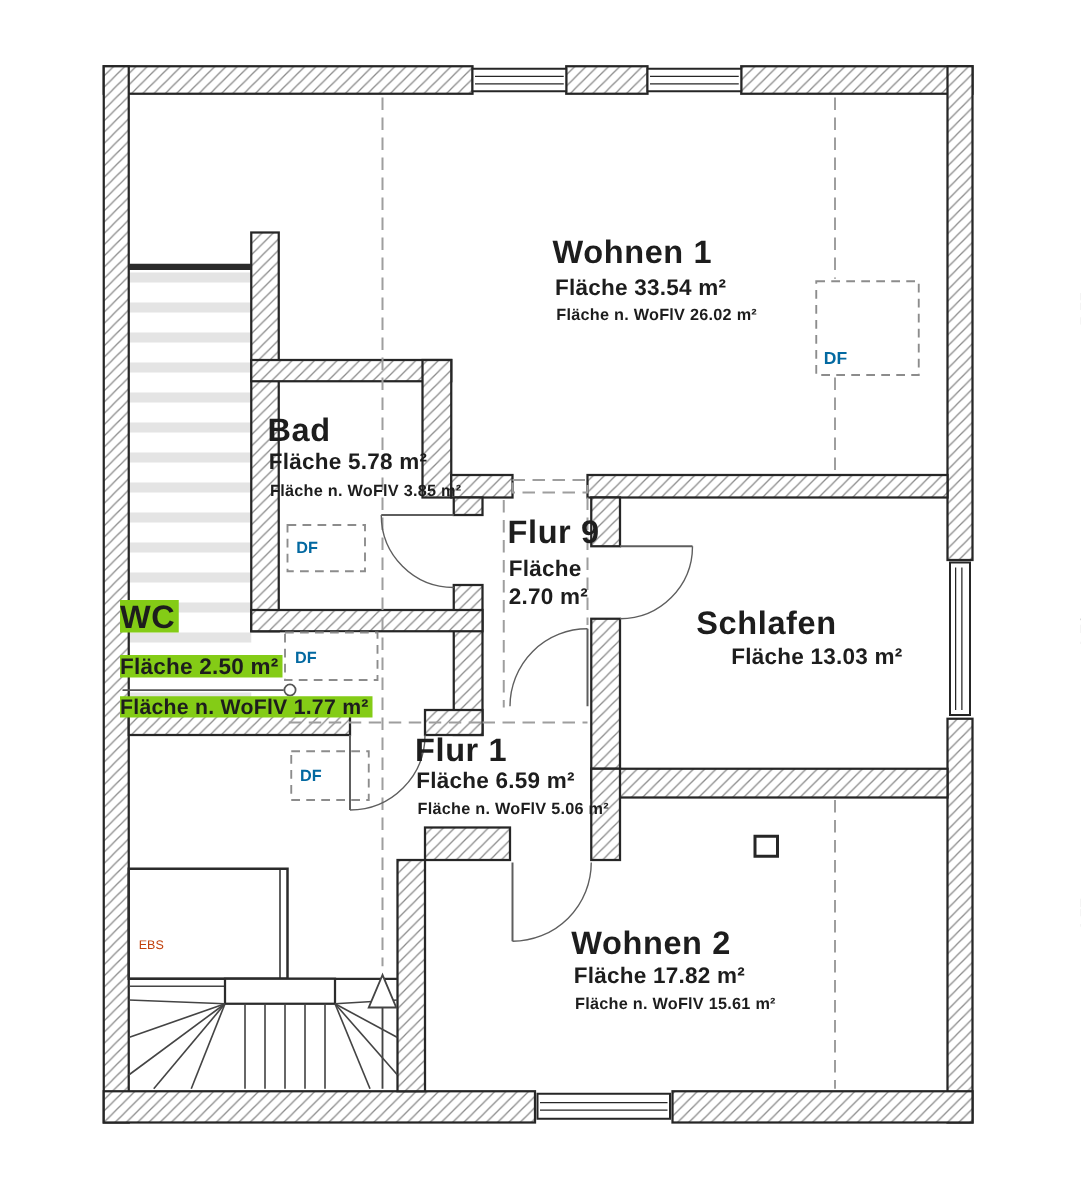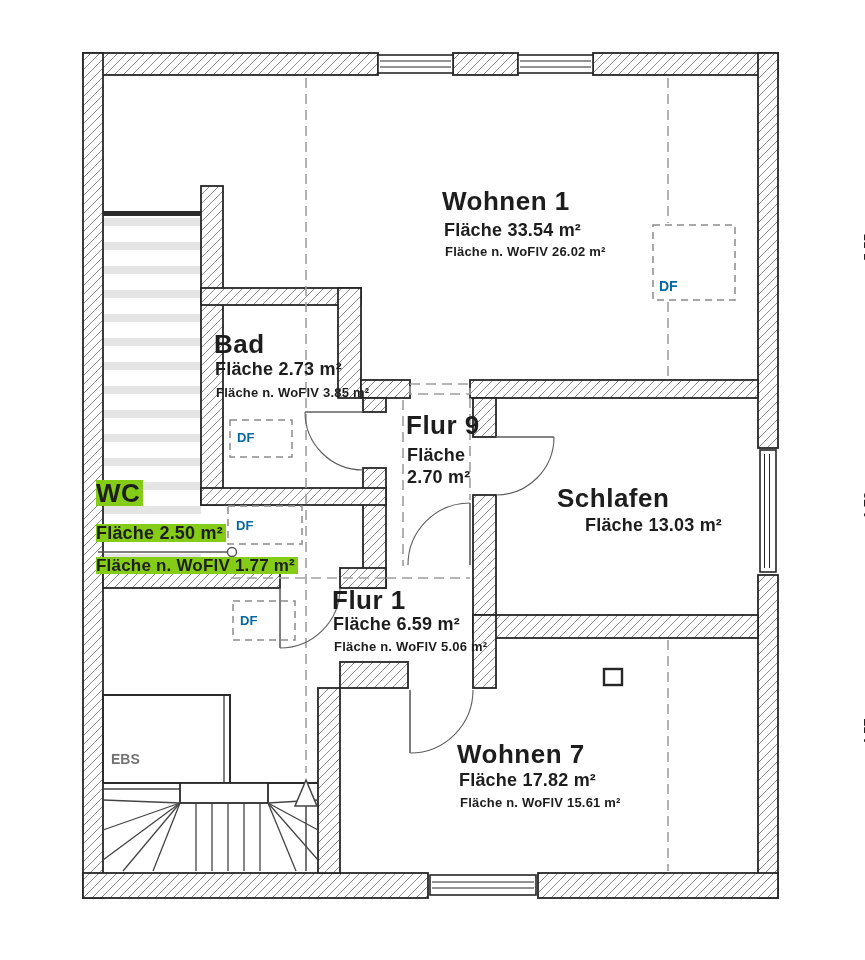--- a/index.html
+++ b/index.html
@@ -7,21 +7,21 @@
          font-family:"Liberation Sans",sans-serif;margin-left:18px;}
   .sheet svg{position:absolute;left:0;top:0;}
   .label{position:absolute;color:#1d1d1d;white-space:nowrap;line-height:1;}
   .rname{font-size:26px;font-weight:700;letter-spacing:0.5px;}
   .rarea{font-size:18px;font-weight:700;letter-spacing:0.2px;}
   .rwoflv{font-size:13px;font-weight:700;letter-spacing:0.2px;}
   .wcbg{background:#84cc16;padding:0 3px 0 0;}
   .wc-woflv{font-size:17px;}
   .df{font-size:13px;font-weight:700;color:#0369a1;}
   .df-big{font-size:14px;}
-  .ebs{font-size:14px;font-weight:700;color:#737373;}
+  .ebs{font-size:10px;font-weight:400;color:#c2410c;}
   .dim{position:absolute;width:60px;height:16px;text-align:center;font-size:14px;
        font-weight:700;color:#222;transform:rotate(-90deg);transform-origin:center;}
 </style>
 </head>
 <body>
 
 <div class="sheet">
 
 <svg width="865" height="960" viewBox="0 0 865 960">
   <defs>
@@ -170,39 +170,39 @@
   </g>
 
   <rect x="586" y="669" width="18" height="16" fill="#ffffff" stroke="#262626" stroke-width="2.4"></rect>
 </svg>
 
 <div class="label rname" style="left:424px;top:188px">Wohnen 1</div>
 <div class="label rarea" style="left:426px;top:221px">Fläche 33.54 m²</div>
 <div class="label rwoflv" style="left:427px;top:245px">Fläche n. WoFlV 26.02 m²</div>
 
 <div class="label rname" style="left:196px;top:331px">Bad</div>
-<div class="label rarea" style="left:197px;top:360px">Fläche 2.73 m²</div>
+<div class="label rarea" style="left:197px;top:360px">Fläche 5.78 m²</div>
 <div class="label rwoflv" style="left:198px;top:386px">Fläche n. WoFlV 3.85 m²</div>
 
 <div class="label rname wcbg" style="left:78px;top:480px">WC</div>
 <div class="label rarea wcbg" style="left:78px;top:524px">Fläche 2.50 m²</div>
 <div class="label rwoflv wcbg wc-woflv" style="left:78px;top:557px">Fläche n. WoFlV 1.77 m²</div>
 
 <div class="label rname" style="left:388px;top:412px">Flur 9</div>
 <div class="label rarea" style="left:389px;top:446px">Fläche</div>
 <div class="label rarea" style="left:389px;top:468px">2.70 m²</div>
 
 <div class="label rname" style="left:539px;top:485px">Schlafen</div>
 <div class="label rarea" style="left:567px;top:516px">Fläche 13.03 m²</div>
 
 <div class="label rname" style="left:314px;top:587px">Flur 1</div>
 <div class="label rarea" style="left:315px;top:615px">Fläche 6.59 m²</div>
 <div class="label rwoflv" style="left:316px;top:640px">Fläche n. WoFlV 5.06 m²</div>
 
-<div class="label rname" style="left:439px;top:741px">Wohnen 7</div>
+<div class="label rname" style="left:439px;top:741px">Wohnen 2</div>
 <div class="label rarea" style="left:441px;top:771px">Fläche 17.82 m²</div>
 <div class="label rwoflv" style="left:442px;top:796px">Fläche n. WoFlV 15.61 m²</div>
 
 <div class="label df df-big" style="left:641px;top:279px">DF</div>
 <div class="label df" style="left:219px;top:431px">DF</div>
 <div class="label df" style="left:218px;top:519px">DF</div>
 <div class="label df" style="left:222px;top:614px">DF</div>
 
 <div class="label ebs" style="left:93px;top:752px">EBS</div>
 

